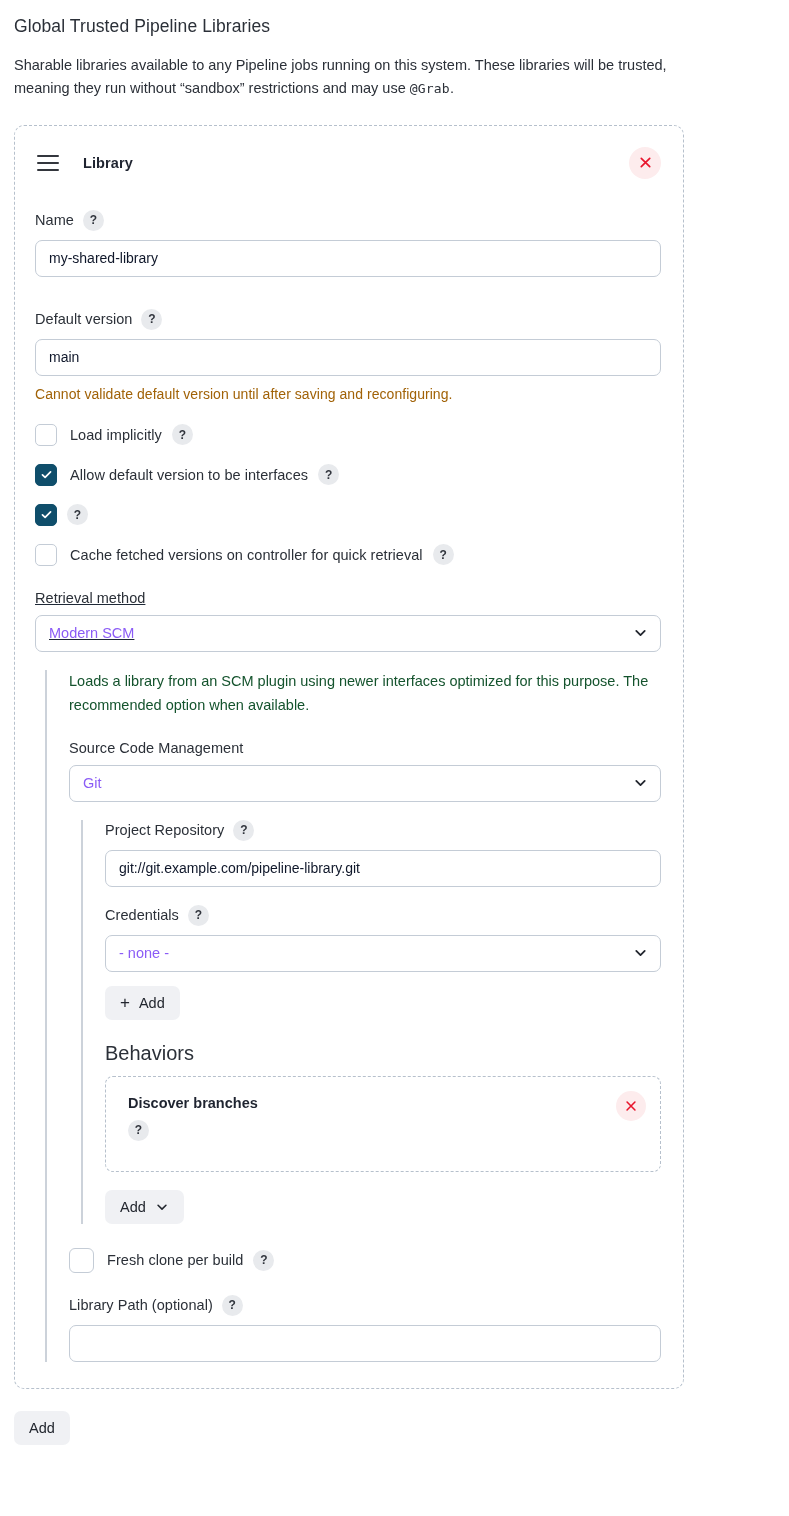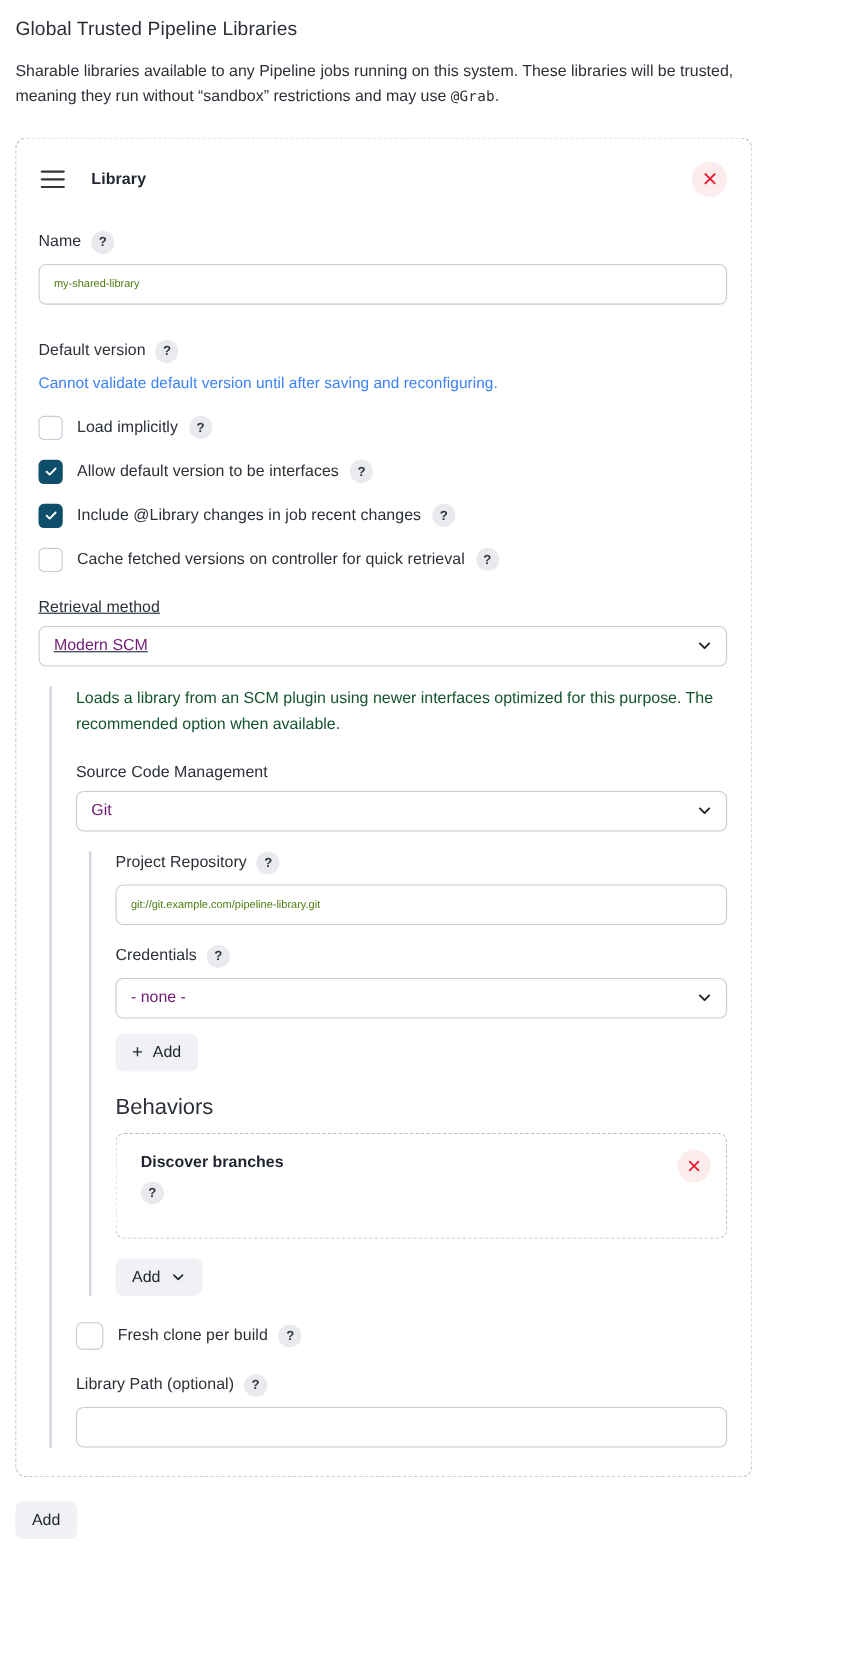--- a/index.html
+++ b/index.html
@@ -120,45 +120,45 @@
   .help-badge.below { margin-left: 0; }
 
   .text-input {
     display: block;
     width: 100%;
     height: 37px;
     border: 1.5px solid #c4ccd6;
     border-radius: 7px;
     background: #fff;
     font-family: "Liberation Sans", sans-serif;
-    font-size: 10px;
-    color: #4d7c0f;
+    font-size: 14px;
+    color: #0f172a;
     padding: 0 13px;
     outline: none;
   }
   .text-input::placeholder { color: #98a2ae; }
 
   .hint {
     font-size: 14px;
-    color: #3b82f6;
+    color: #a16207;
     margin-top: 10px;
     letter-spacing: .05px;
   }
 
   
   .select-wrap { position: relative; width: 100%; }
   .select-box {
     width: 100%;
     height: 37px;
     border: 1.5px solid #c4ccd6;
     border-radius: 7px;
     background: #fff;
     font-family: "Liberation Sans", sans-serif;
     font-size: 14.5px;
-    color: #701a75;
+    color: #8b5cf6;
     padding: 0 38px 0 13px;
     display: flex;
     align-items: center;
     cursor: pointer;
     user-select: none;
   }
   .chev {
     position: absolute;
     right: 13px; top: 50%;
     transform: translateY(-50%);
@@ -302,20 +302,21 @@
         <span class="help-badge">?</span>
       </div>
       <input class="text-input" type="text" value="my-shared-library" style="">
     </div>
 
     <div class="field">
       <div class="field-label">
         <span>Default version</span>
         <span class="help-badge">?</span>
       </div>
+      <input class="text-input" type="text" value="main" style="">
       <div class="hint">Cannot validate default version until after saving and reconfiguring.</div>
     </div>
 
     <div class="cb-list">
 
       <div class="cb-row">
         <div class="cb">
           
         </div>
         <span class="cb-label">Load implicitly</span>
@@ -331,21 +332,20 @@
         <span class="cb-label">Allow default version to be interfaces</span>
         <span class="help-badge">?</span>
       </div>
 
       <div class="cb-row">
         <div class="cb checked">
           <svg width="13" height="13" viewBox="0 0 16 16">
             <path d="M3 8.4 L6.3 11.6 L13 4.8" stroke="#ffffff" stroke-width="2.1" fill="none" stroke-linecap="round" stroke-linejoin="round"></path>
           </svg>
         </div>
-        <span class="cb-label">Include @Library changes in job recent changes</span>
         <span class="help-badge">?</span>
       </div>
 
       <div class="cb-row">
         <div class="cb">
           
         </div>
         <span class="cb-label">Cache fetched versions on controller for quick retrieval</span>
         <span class="help-badge">?</span>
       </div>

